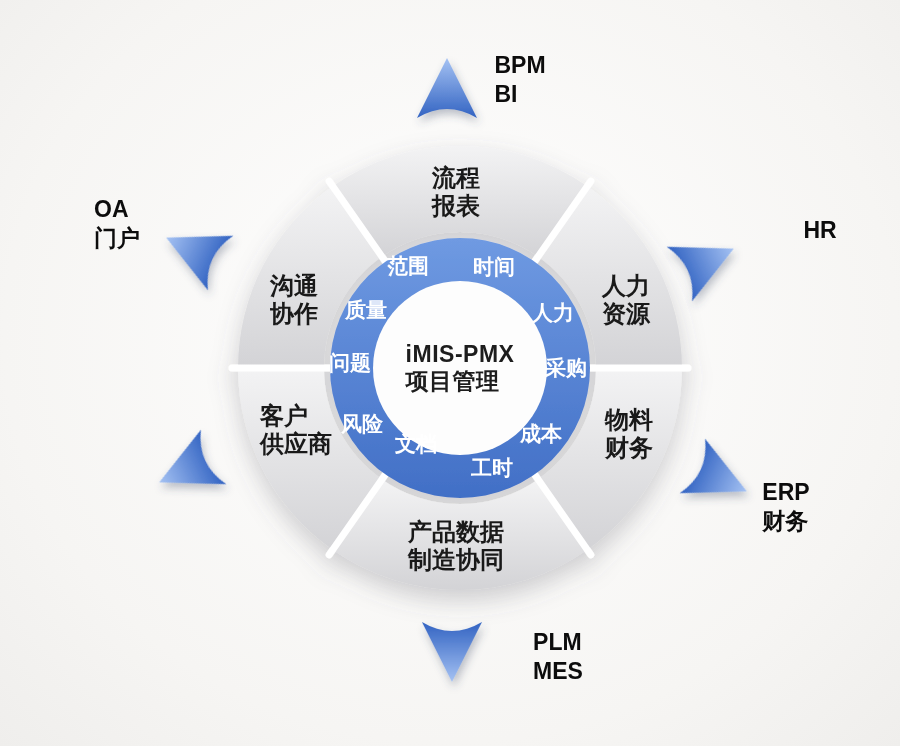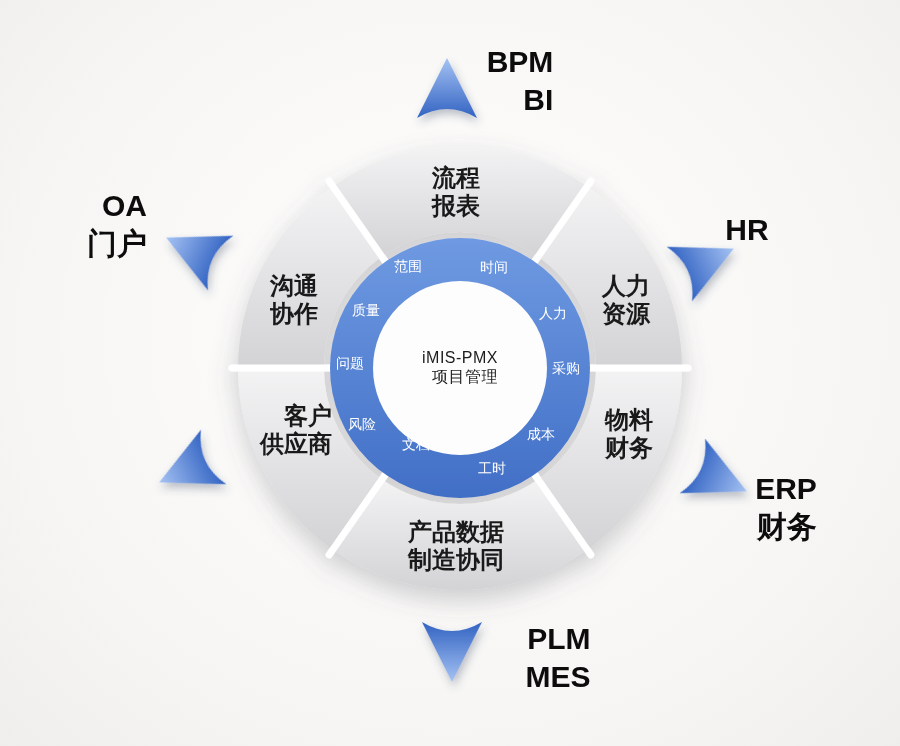--- a/index.html
+++ b/index.html
@@ -9,28 +9,28 @@
     height: 746px;
     background: radial-gradient(ellipse at 50% 45%, #ffffff 0%, #f6f5f3 70%, #efeeec 100%);
     font-family: "Liberation Sans", "DejaVu Sans", sans-serif;
     overflow: hidden;
   }
   .stage svg { position:absolute; left:0; top:0; }
   .lbl {
     position: absolute;
     transform: translate(-50%,-50%);
     white-space: pre-line;
-    text-align: right;
+    text-align: left;
     line-height: 1.18;
     user-select: none;
   }
   .outer-lbl { font-size: 24px; font-weight: bold; color: #191919; }
-  .blue-lbl  { font-size: 14px; font-weight: normal; color: #ffffff; }
-  .hub-lbl   { font-size: 16px; font-weight: normal; color: #1d1d1d; letter-spacing: .5px; }
-  .ext-lbl   { font-size: 30px; font-weight: bold; color: #0c0c0c; text-align: right; line-height: 1.25; }
+  .blue-lbl  { font-size: 21px; font-weight: bold; color: #ffffff; }
+  .hub-lbl   { font-size: 23px; font-weight: bold; color: #1d1d1d; letter-spacing: .5px; }
+  .ext-lbl   { font-size: 23px; font-weight: bold; color: #0c0c0c; text-align: left; line-height: 1.25; }
 </style>
 </head>
 <body>
 
 <div class="stage">
 
   <svg width="900" height="746" viewBox="0 0 900 746">
     <defs>
       <linearGradient id="grayGrad" x1="0" y1="0" x2="0" y2="1">
         <stop offset="0" stop-color="#f3f3f4"></stop>
@@ -106,21 +106,21 @@
   <div class="lbl blue-lbl" style="left:362px;top:424px">风险</div>
   <div class="lbl blue-lbl" style="left:541px;top:434px">成本</div>
   <div class="lbl blue-lbl" style="left:416px;top:444px">文档</div>
   <div class="lbl blue-lbl" style="left:492px;top:468px">工时</div>
 
   <div class="lbl hub-lbl" style="left:460px;top:368px">iMIS-PMX
 项目管理</div>
 
   <div class="lbl ext-lbl" style="left:520px;top:80px">BPM
 BI</div>
-  <div class="lbl ext-lbl" style="left:747px;top:230px">HR</div>
+  <div class="lbl ext-lbl" style="left:820px;top:230px">HR</div>
   <div class="lbl ext-lbl" style="left:786px;top:507px">ERP
 财务</div>
   <div class="lbl ext-lbl" style="left:558px;top:657px">PLM
 MES</div>
   <div class="lbl ext-lbl" style="left:117px;top:224px">OA
 门户</div>
 
 </div>
 
 </body></html>

